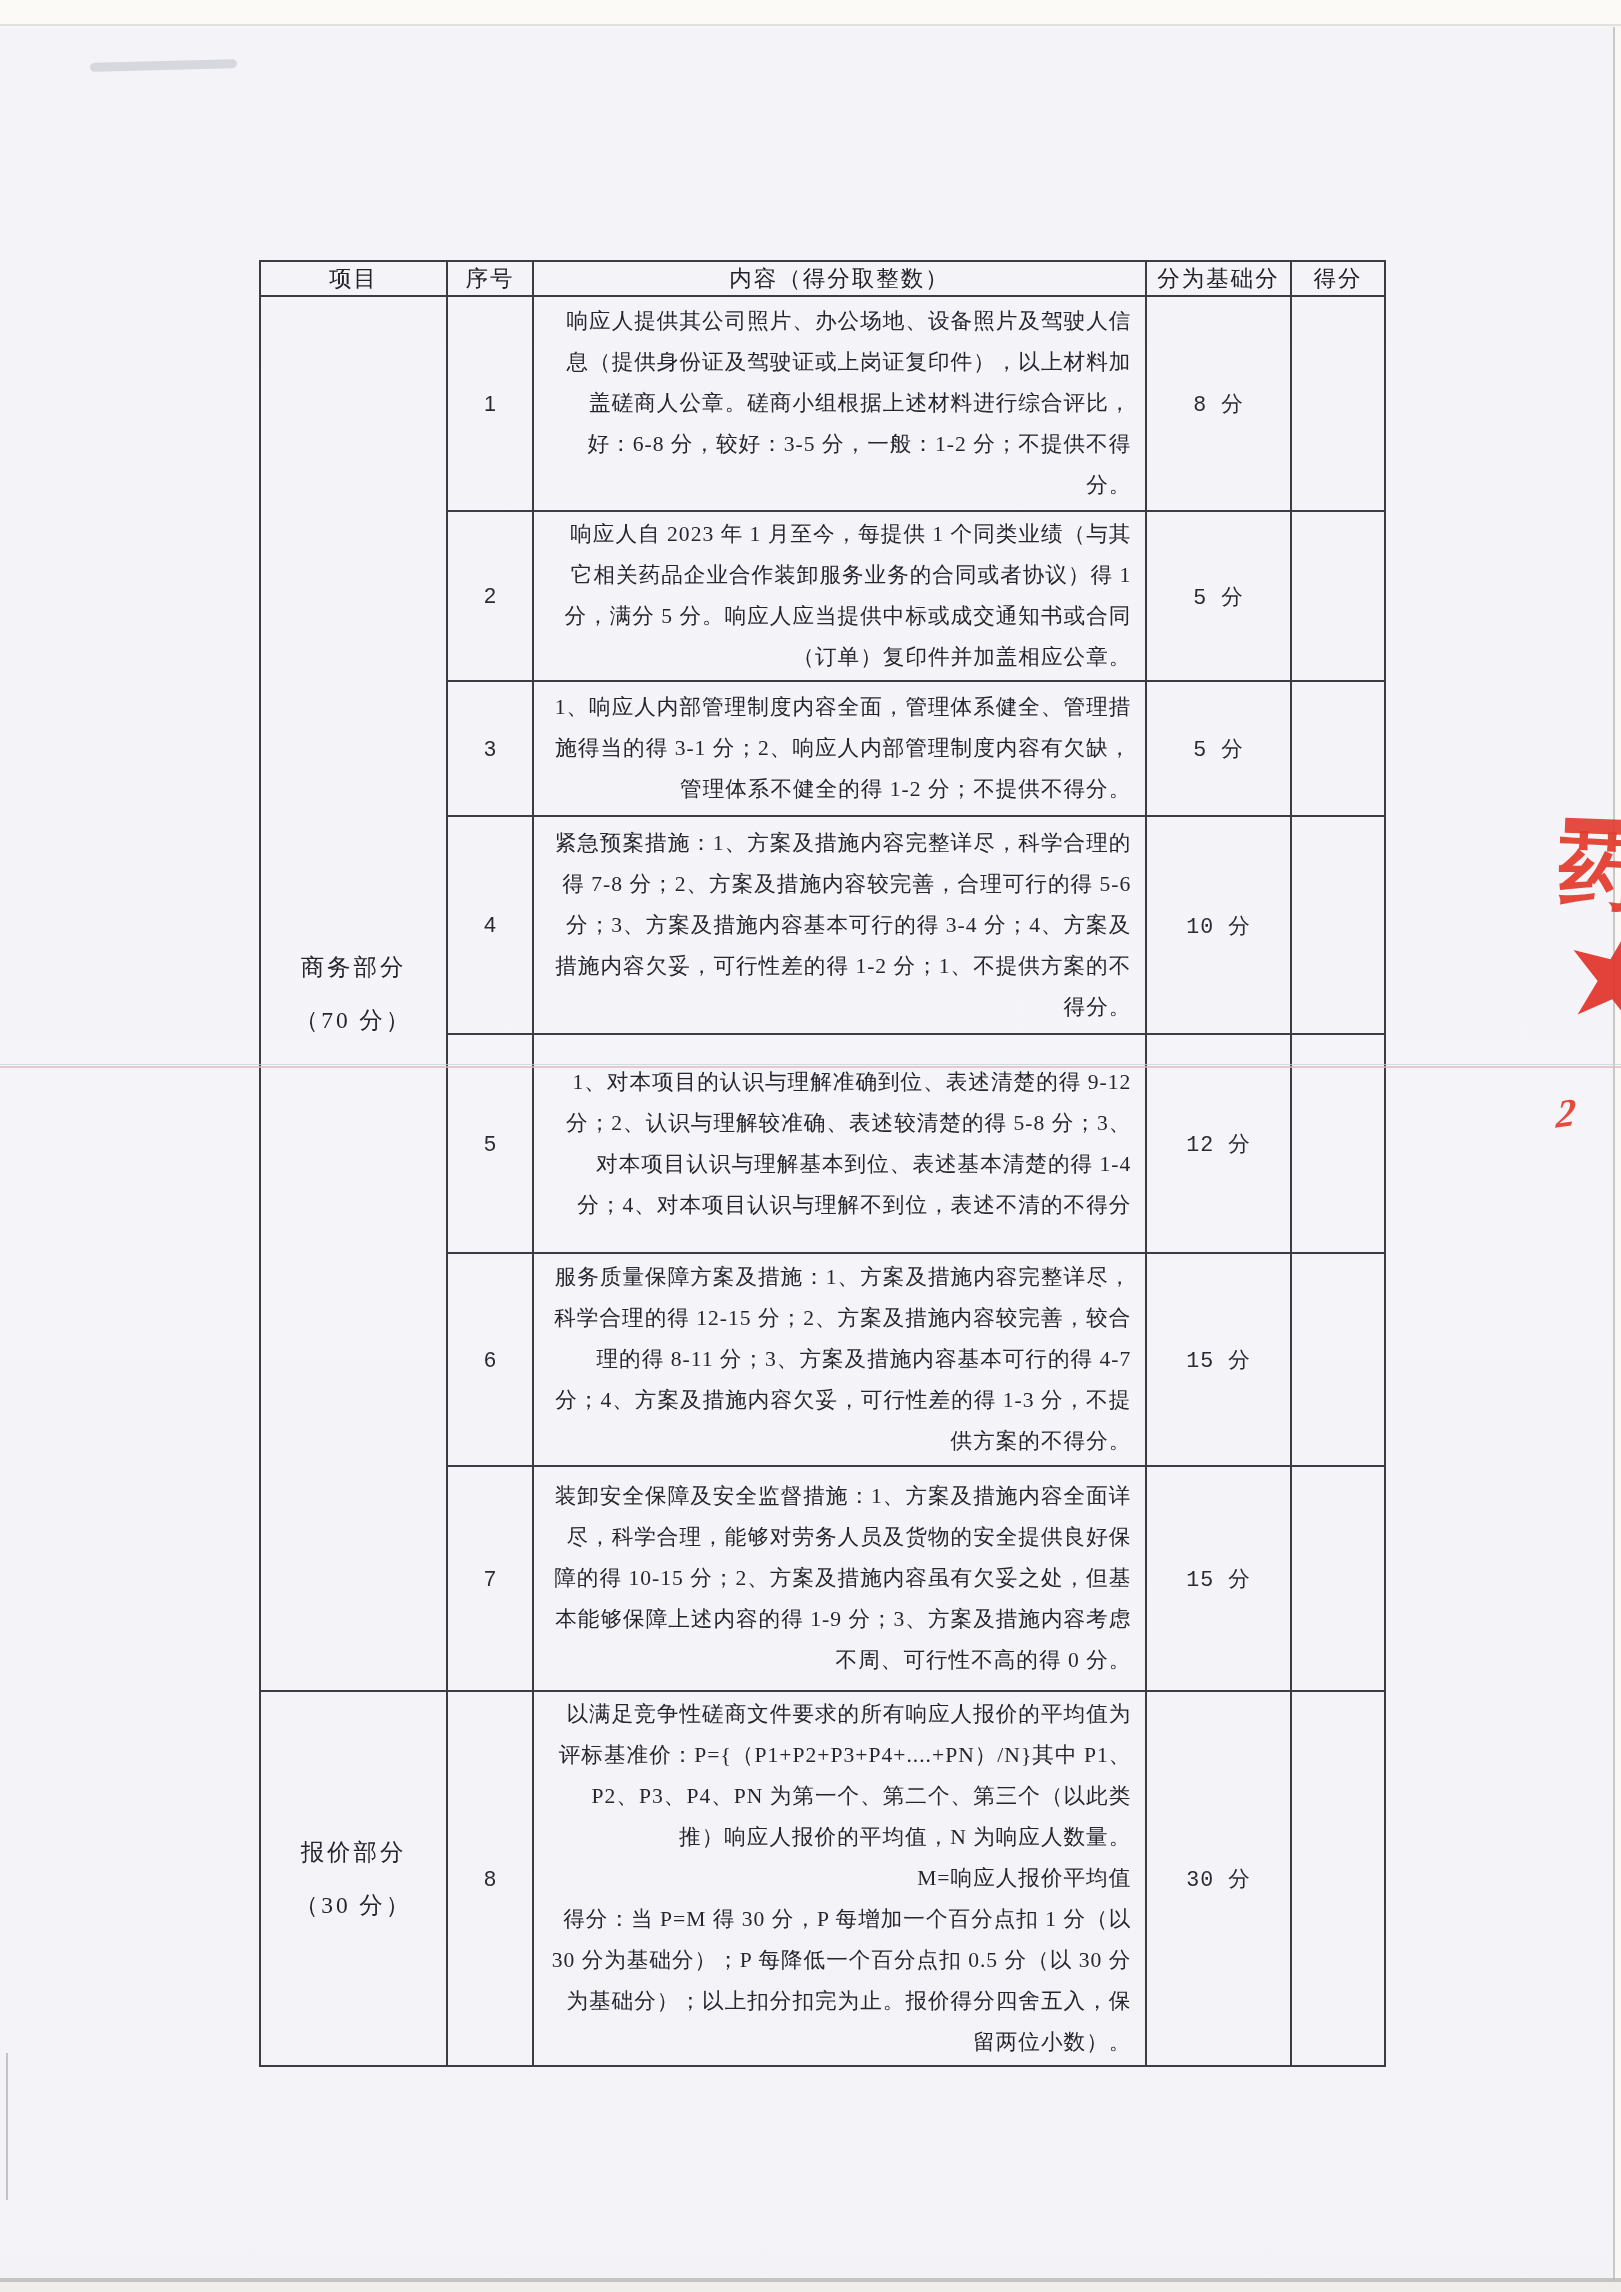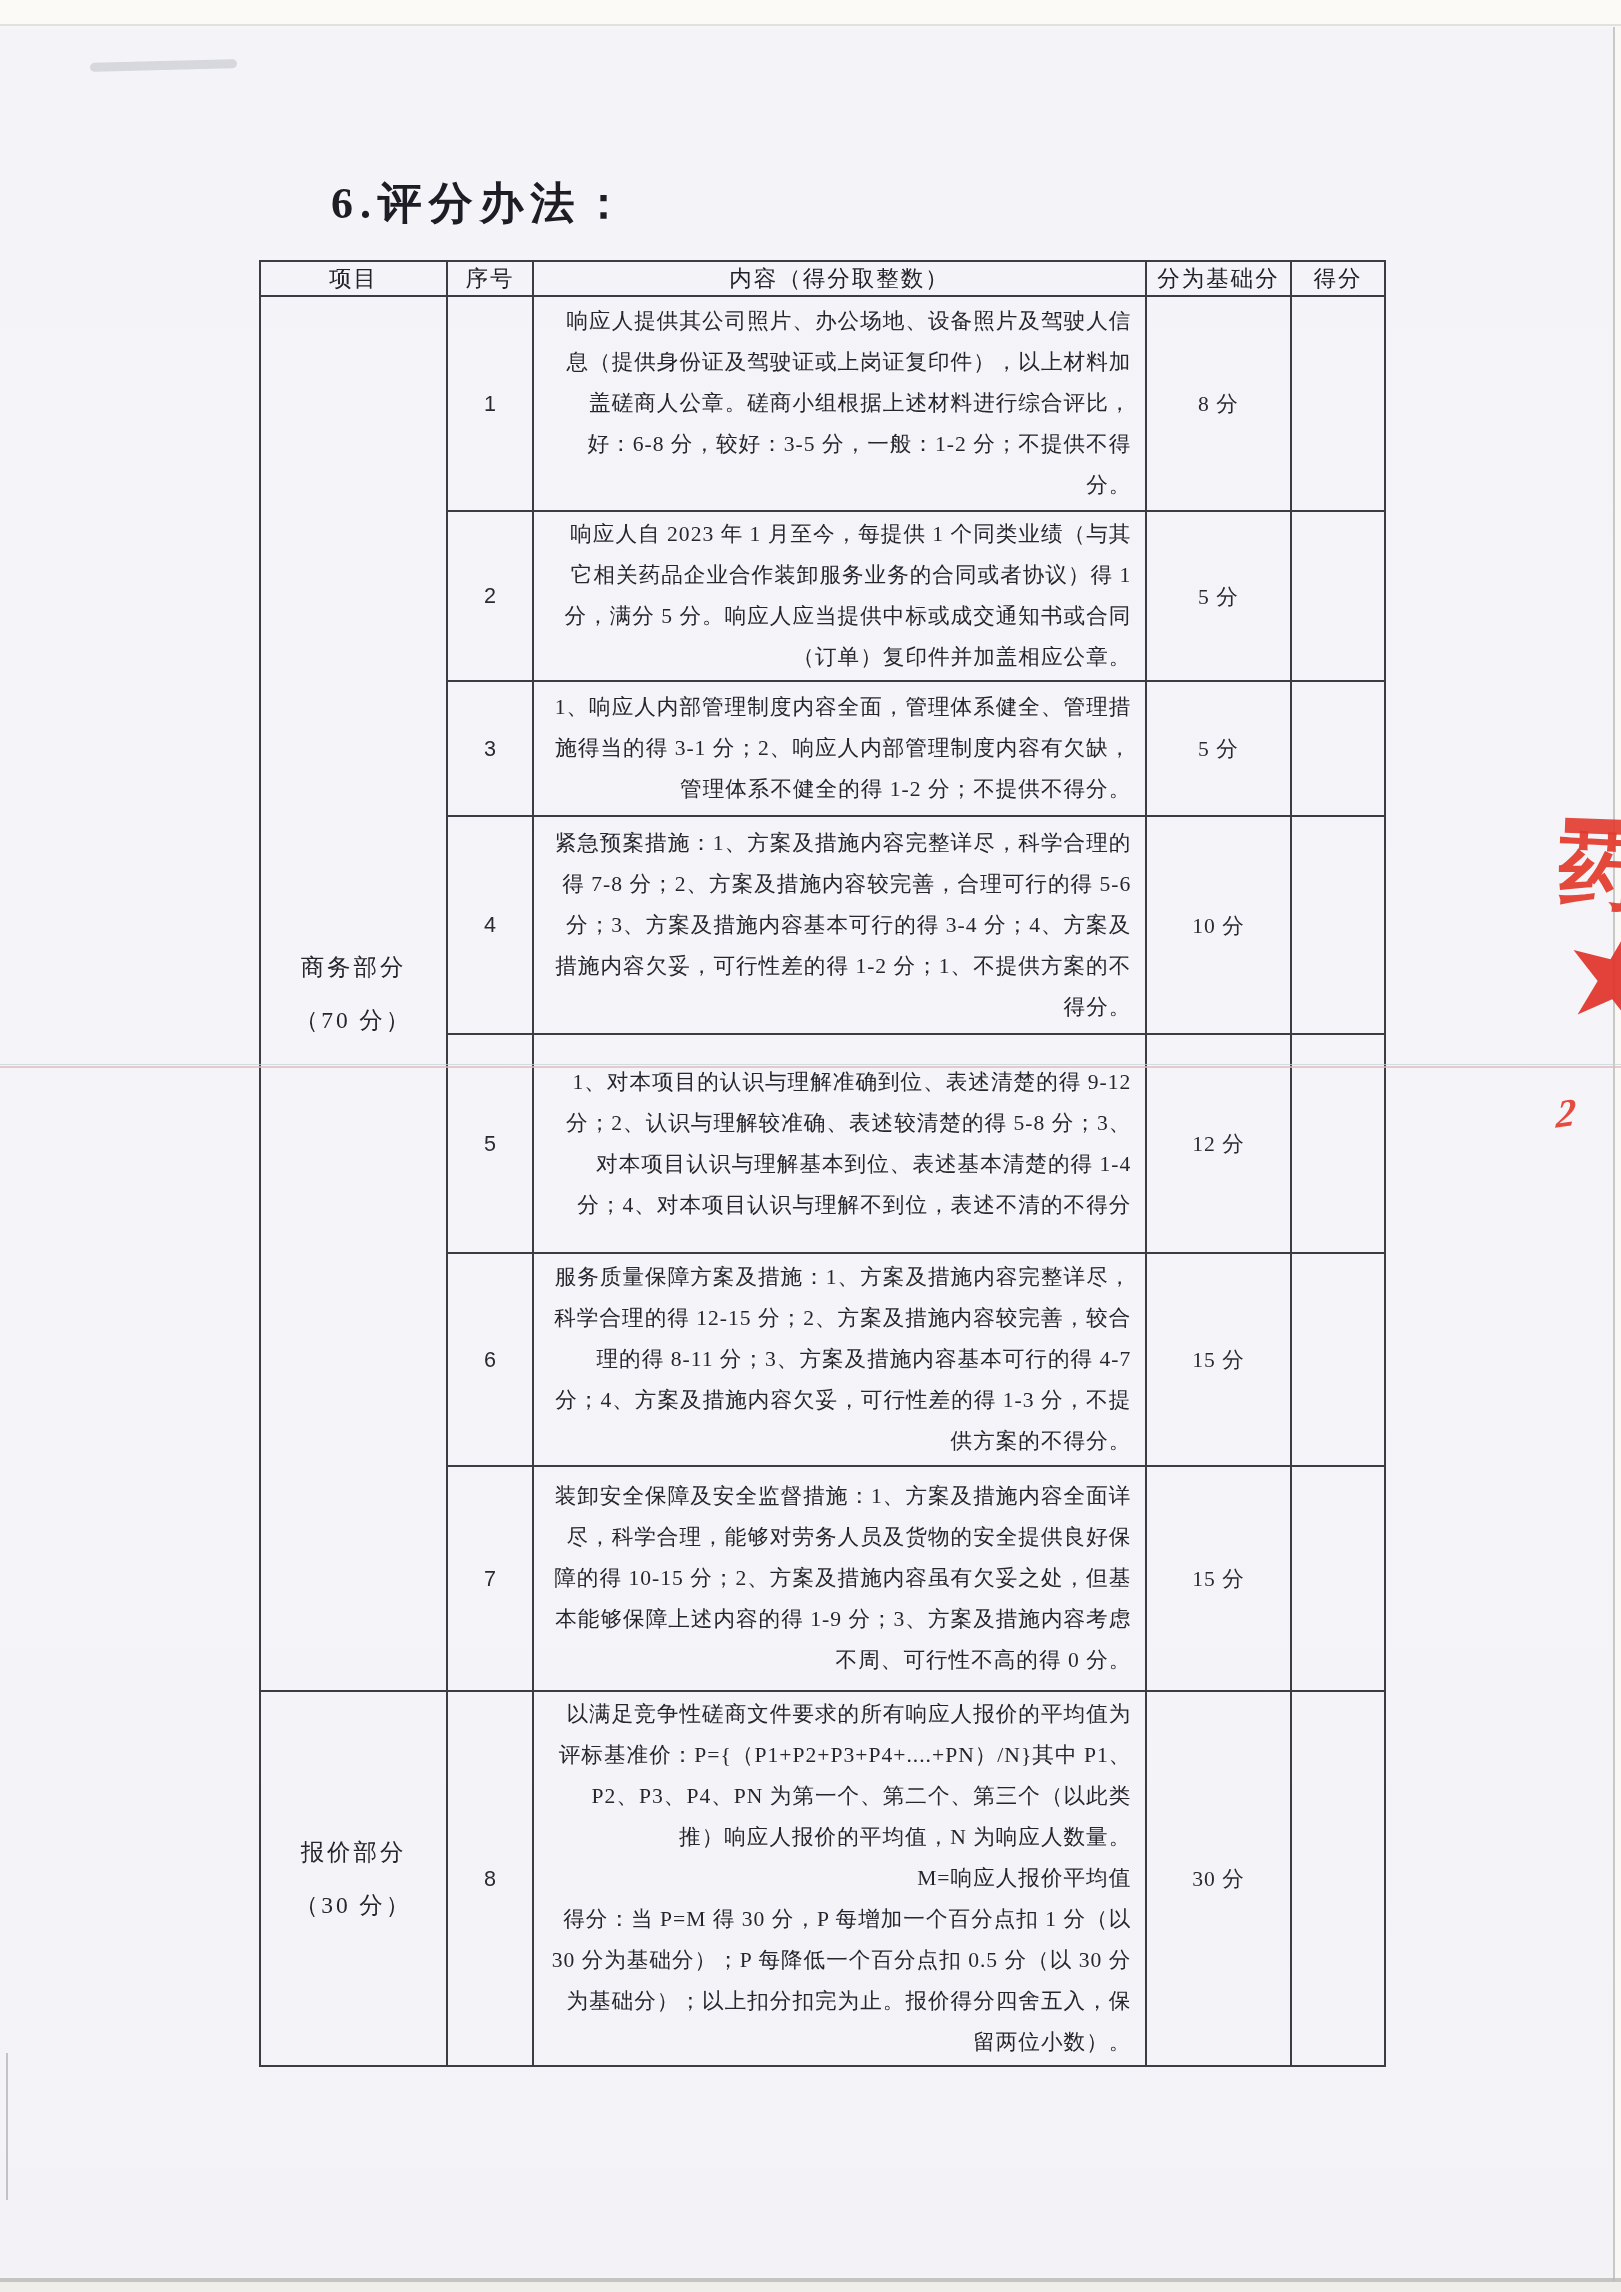--- a/index.html
+++ b/index.html
@@ -49,21 +49,21 @@
   }
   td.content{
     text-align:right;vertical-align:middle;
     font-size:21.6px;line-height:41px;letter-spacing:1px;
     padding:2px 13.7px 2px 17.6px;
     white-space:pre-line;color:#26262e;
   }
   td.standard{
     text-align:center;vertical-align:middle;
     font-size:21.6px;letter-spacing:1px;
-    font-family:Liberation Serif, serif;color:#2a2a32;
+    font-family:Liberation Mono, monospace;color:#2a2a32;
   }
   td.score-empty{background:transparent;}
 
   .fold-line{
     position:absolute;left:0;top:1064px;width:1621px;height:3.9px;z-index:5;pointer-events:none;
     background:linear-gradient(180deg,#bdd7d9 0 1px,rgba(255,255,255,0) 1px 2px,#e9b6bf 2px 3.9px);
     opacity:.75;
   }
 
   .stamp{position:absolute;z-index:6;pointer-events:none;}
@@ -85,21 +85,20 @@
   }
 </style>
 </head>
 <body>
 
 <div class="page">
 
   <div class="top-edge"></div>
   <div class="smudge"></div>
 
-  <div class="doc-title">6.评分办法：</div>
 
   <table class="score">
     <colgroup>
       <col style="width:187px">
       <col style="width:86px">
       <col style="width:613px">
       <col style="width:145px">
       <col style="width:94px">
     </colgroup>
     <tbody>

